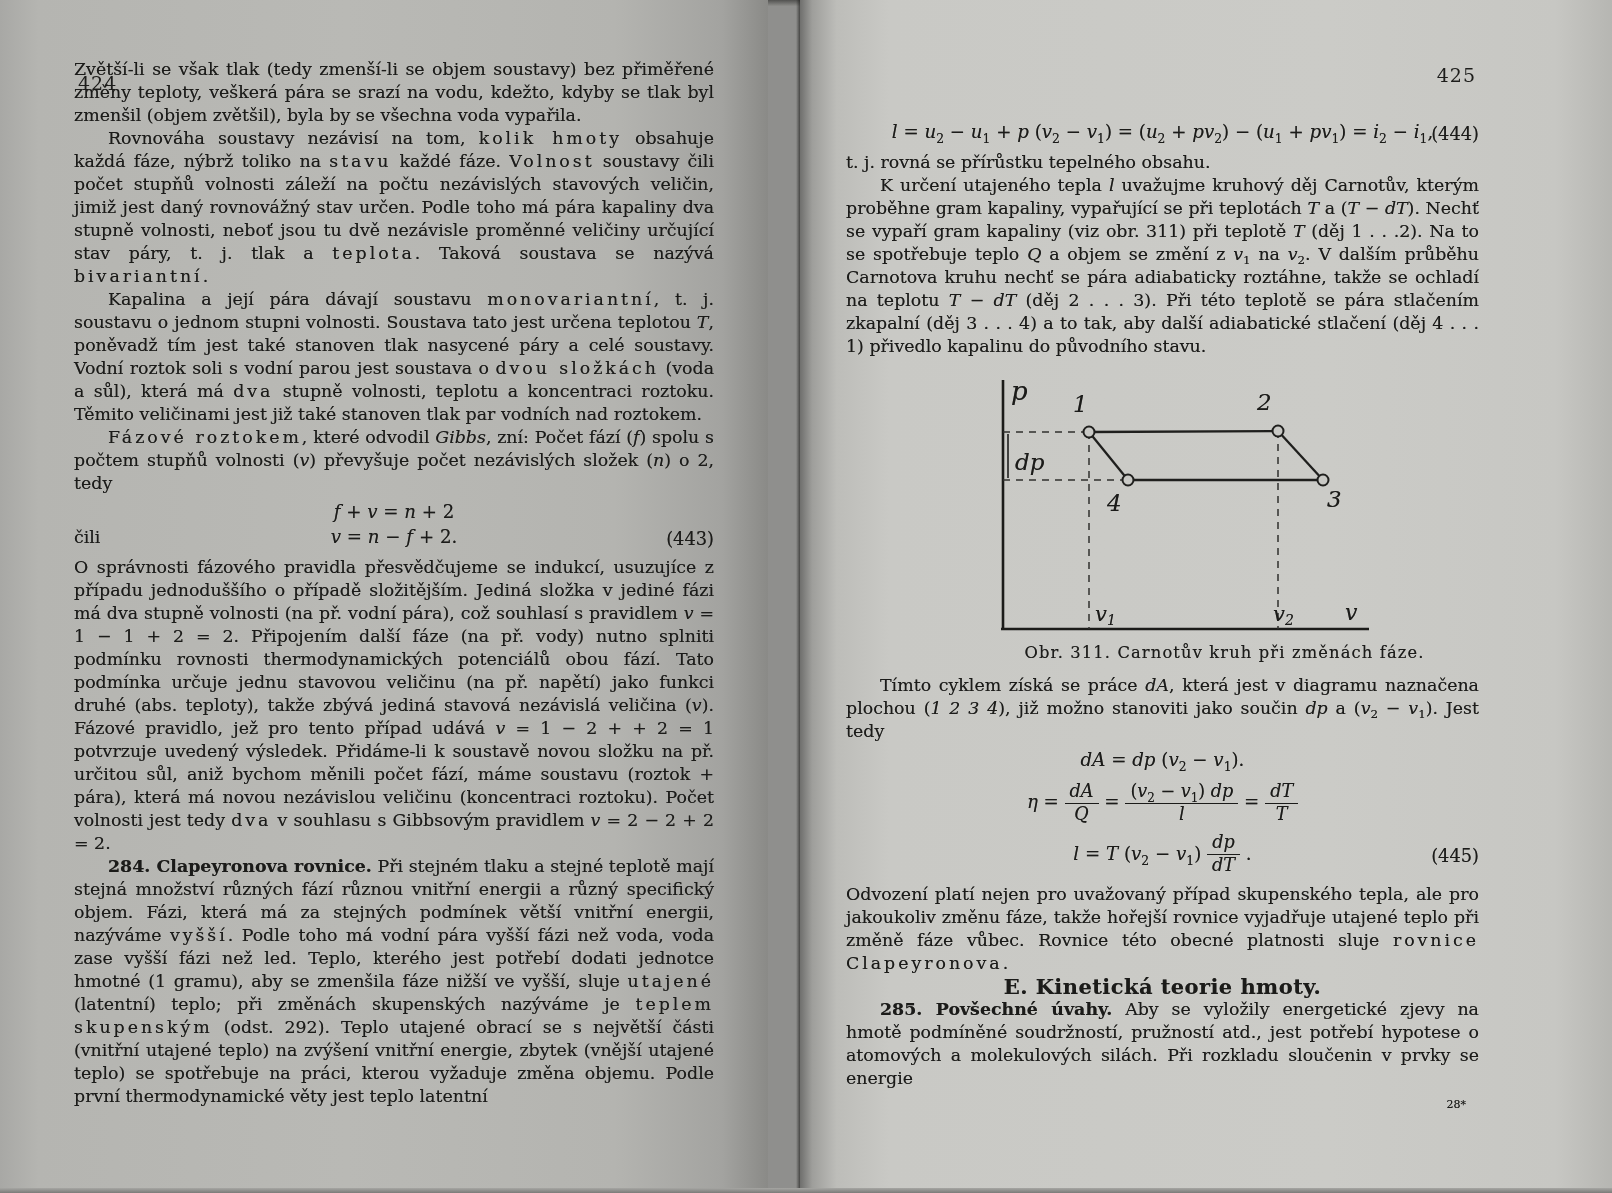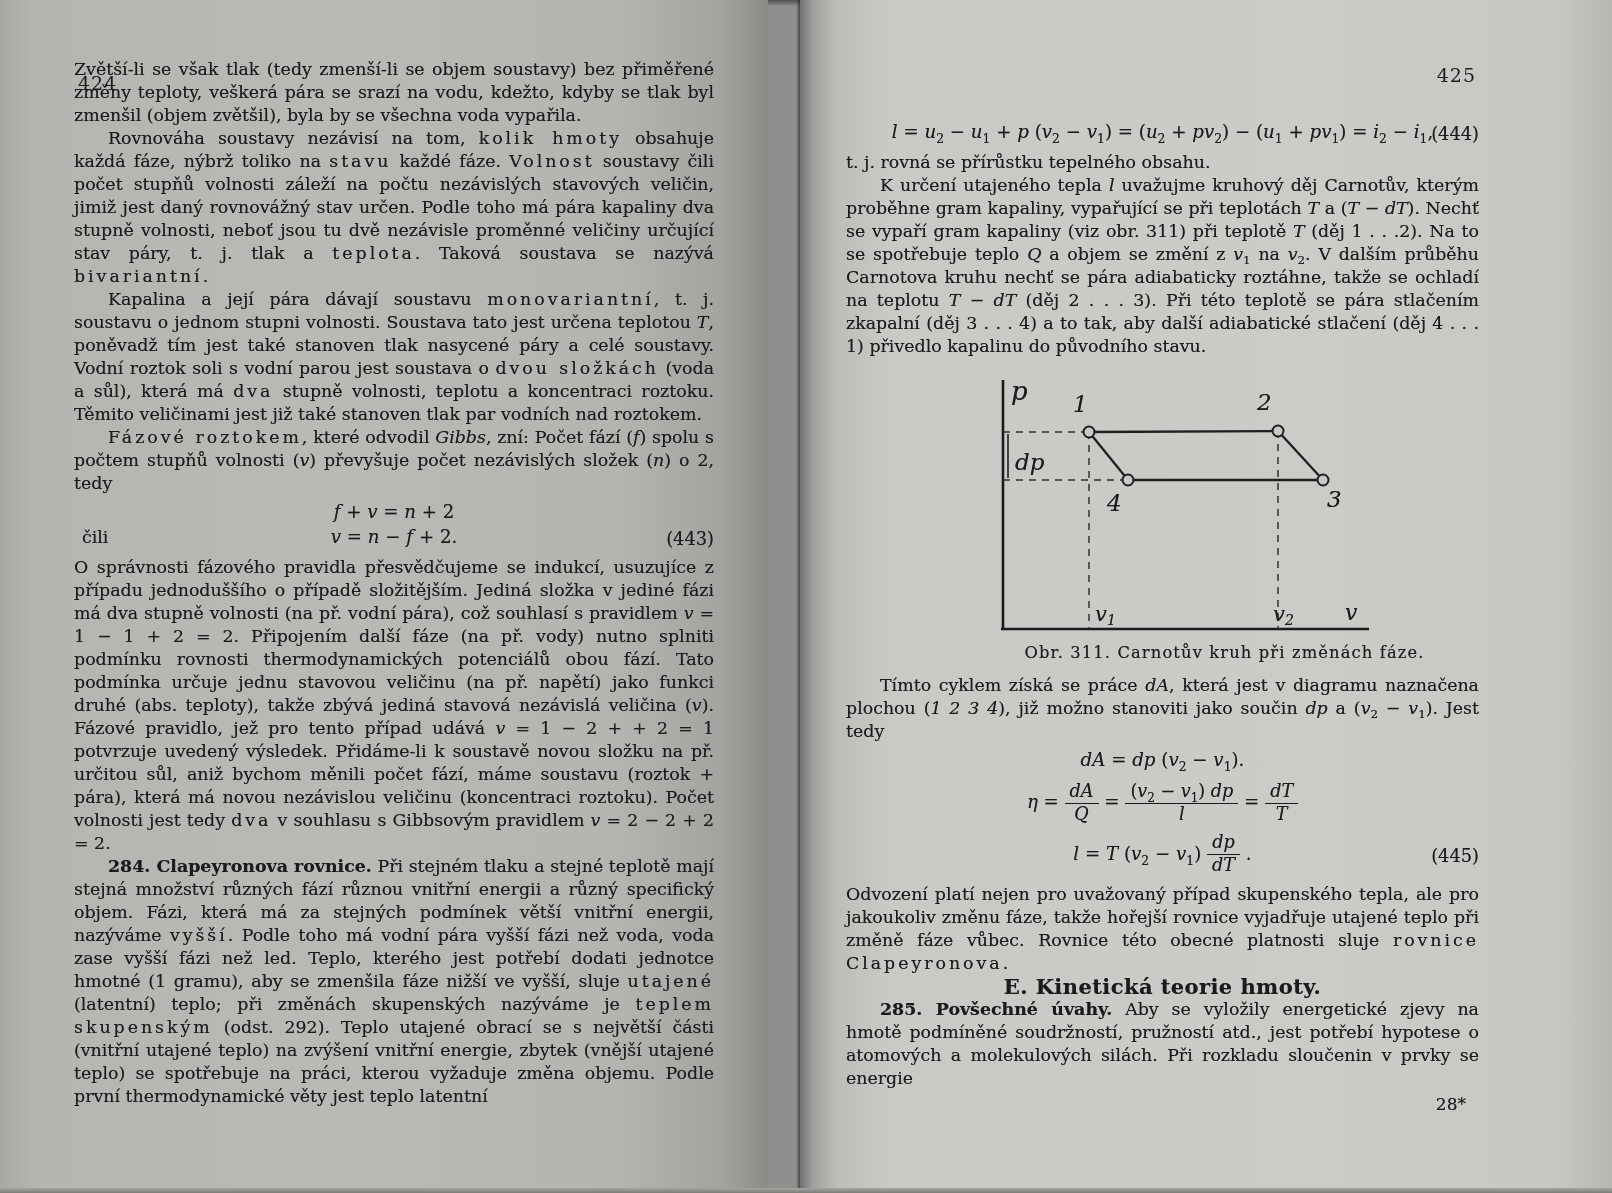--- a/index.html
+++ b/index.html
@@ -41,42 +41,42 @@
   .col-right { margin:0 0 0 46px; width:633px; padding-top:115px; }
   .col p { margin:0; }
   p.ind { text-indent:34px; }
   sp { letter-spacing:.17em; }
   sub { font-size:68%; line-height:0; }
   i { font-style:italic; }
 
   
   .eqblock { margin:5px 0 6px; font-size:18.2px; }
   .eqline { position:relative; text-align:center; min-height:25px; }
-  .eqpre { position:absolute; left:8px; bottom:1px; font-size:17.4px; }
+  .eqpre { position:absolute; left:0; bottom:1px; font-size:17.4px; }
   .eqnum { position:absolute; right:0; top:50%; transform:translateY(-50%); font-size:17.8px; }
   .eq-tall { margin:9px 0 7px; }
   fr { display:inline-block; vertical-align:middle; text-align:center; line-height:1.12; font-size:17.6px; }
   fr > nu { display:block; padding:0 5px 1px; }
   fr > de { display:block; border-top:1.5px solid #1b1b19; padding:1px 5px 0; }
 
   
   figure.fig { margin:12px 0 10px 125px; width:507px; }
   figure.fig svg { display:block; }
   .figline { stroke:#1f1f1d; stroke-width:2.3; fill:none; }
   .axisline { stroke:#1b1b19; stroke-width:2.6; fill:none; }
   .dashline { stroke:#30302e; stroke-width:1.5; fill:none; stroke-dasharray:7 6; }
   .tickline { stroke:#1f1f1d; stroke-width:1.6; fill:none; }
   .ptcircle { fill:#c9c9c5; stroke:#1f1f1d; stroke-width:2; }
   .flab { font-family:"DejaVu Serif", serif; font-style:italic; fill:#1b1b19; }
   figcaption { margin-top:9px; text-align:center; font-size:16.3px; letter-spacing:.07em; color:#1c1c1a; }
 
   
   .section-heading { text-align:center; font-size:21px; font-weight:bold; margin:16px 0 10px; letter-spacing:.02em; text-indent:0; }
 
-  .sigmark { text-align:right; margin:3px 13px 0 0; font-size:17px; }
+  .sigmark { text-align:right; margin:3px 13px 0 0; font-size:11px; }
 </style>
 </head>
 <body>
 
 <div class="spread">
   <div class="top-edge"></div>
 
   <div class="page page-left">
     <div class="pagenum pagenum-left">424</div>
     <div class="col col-left">

